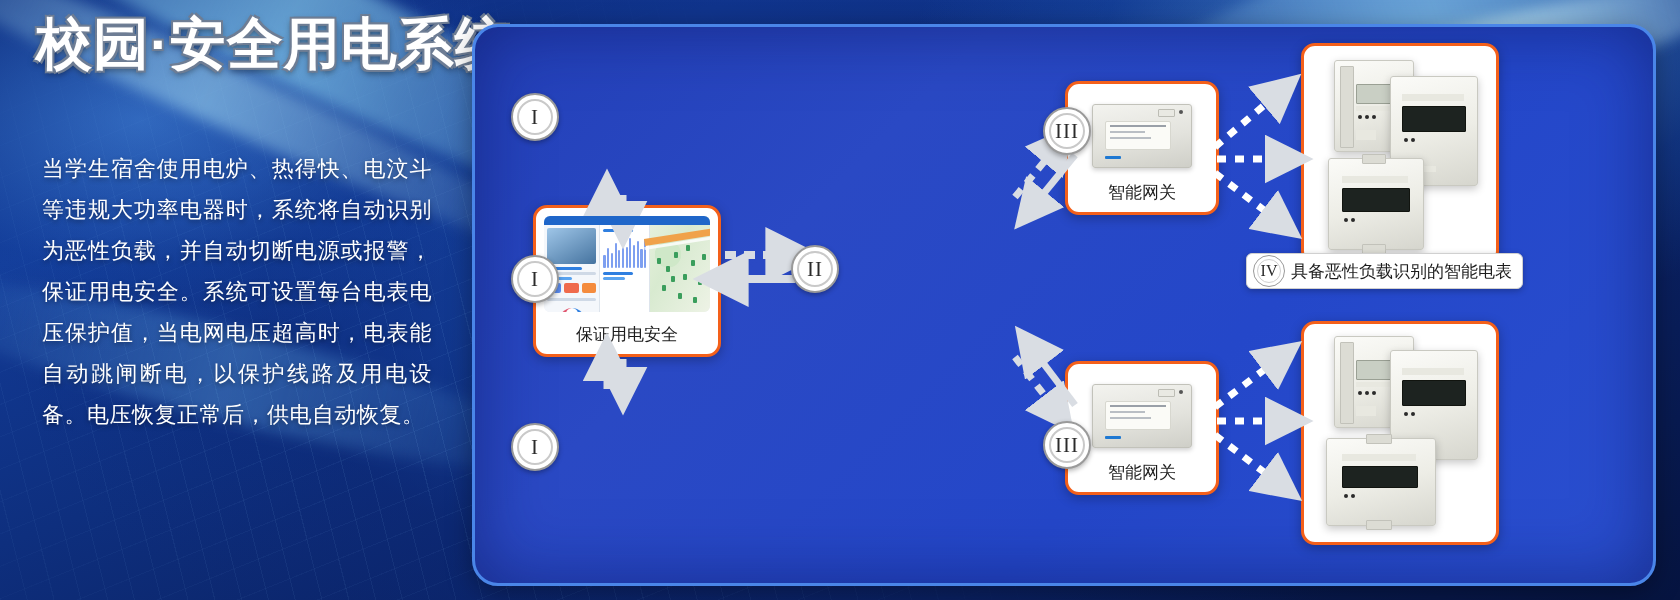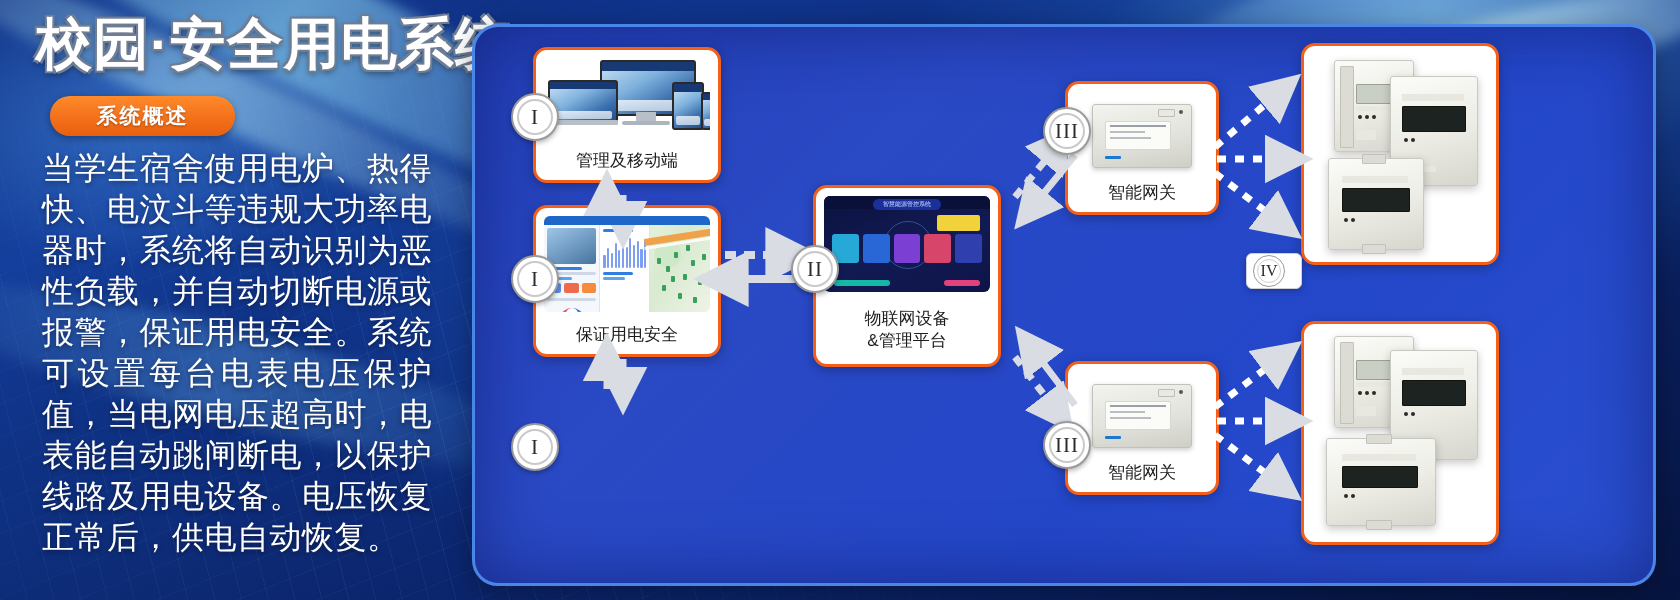--- a/index.html
+++ b/index.html
@@ -44,21 +44,21 @@
      font-family:"Liberation Sans","DejaVu Sans",sans-serif;
      text-shadow:
        -2px -2px 0 #6e7d94, 2px -2px 0 #6e7d94, -2px 2px 0 #6e7d94, 2px 2px 0 #6e7d94,
        0 3px 7px rgba(0,0,0,.55);}
   #badge{position:absolute;left:50px;top:96px;width:185px;height:40px;border-radius:21px;
      background:linear-gradient(180deg,#ff8a2b 0%,#f4701a 55%,#e8600f 100%);
      box-shadow:0 2px 7px rgba(0,0,0,.35);
      display:flex;align-items:center;justify-content:center;}
   #badge span{color:#fff;font-size:21px;font-weight:bold;letter-spacing:2px;
      text-shadow:0 1px 2px rgba(0,0,0,.35);}
-  #para{position:absolute;left:42px;top:148px;width:390px;color:#fff;font-size:32px;
+  #para{position:absolute;left:42px;top:148px;width:390px;color:#fff;font-size:22px;
      line-height:41px;letter-spacing:.5px;text-align:justify;
      font-family:Liberation Serif, serif;
      text-shadow:0 2px 5px rgba(0,0,0,.45);}
 
   
   #diagram{position:absolute;left:472px;top:24px;width:1178px;height:556px;
      border-radius:26px;border:3px solid #4a86e8;
      background:linear-gradient(135deg,#2340b8 0%,#2a49c4 30%,#2447c9 62%,#2a4fd0 100%);
      box-shadow:inset 0 0 70px rgba(10,20,90,.55), 0 6px 26px rgba(0,0,0,.35);
      overflow:hidden;}
@@ -185,23 +185,20 @@
 <div id="bgstreak">
   <i class="s1"></i>
   <i class="s2"></i>
   <i class="s3"></i>
   <i class="s4"></i>
   <i class="s5"></i>
 </div>
 
 <div id="left">
   <div id="title">校园·安全用电系统</div>
-  <div id="badge">
-    <span>系统概述</span>
-  </div>
   <div id="para">当学生宿舍使用电炉、热得快、电汶斗等违规大功率电器时，系统将自动识别为恶性负载，并自动切断电源或报警，保证用电安全。系统可设置每台电表电压保护值，当电网电压超高时，电表能自动跳闸断电，以保护线路及用电设备。电压恢复正常后，供电自动恢复。</div>
 </div>
 
 <div id="diagram">
 
   <svg class="wires" viewBox="0 0 1178 556">
     <defs>
       <marker id="ah" markerWidth="7" markerHeight="7" refX="3.2" refY="3.5" orient="auto">
         <path d="M0,0 L7,3.5 L0,7 z" fill="#d9dde3"></path>
       </marker>
@@ -238,44 +235,20 @@
       <path d="M740,146 L806,196" stroke="#ffffff" stroke-width="7" stroke-dasharray="9 9" marker-end="url(#ah)"></path>
     </g>
 
     <g>
       <path d="M740,380 L806,330" stroke="#ffffff" stroke-width="7" stroke-dasharray="9 9" marker-end="url(#ah)"></path>
       <path d="M742,394 L812,394" stroke="#ffffff" stroke-width="7" stroke-dasharray="9 9" marker-end="url(#ah)"></path>
       <path d="M740,408 L806,458" stroke="#ffffff" stroke-width="7" stroke-dasharray="9 9" marker-end="url(#ah)"></path>
     </g>
   </svg>
 
-  <div class="node" style="left:58px;top:20px;width:182px;height:130px;">
-    <div class="thumb" style="height:82px;">
-      <div class="scr" style="left:56px;top:2px;width:92px;height:52px;">
-        <div class="bar"></div>
-          <div class="pic"></div>
-      </div>
-      <div style="position:absolute;left:92px;top:54px;width:20px;height:10px;background:#b9bfc7;"></div>
-      <div style="position:absolute;left:78px;top:63px;width:48px;height:4px;background:#aeb4bd;border-radius:2px;"></div>
-      <div class="scr" style="left:4px;top:22px;width:66px;height:40px;">
-        <div class="bar"></div>
-          <div class="pic"></div>
-      </div>
-      <div style="position:absolute;left:0px;top:62px;width:74px;height:5px;background:#b9bfc7;border-radius:1px;"></div>
-      <div class="scr" style="left:128px;top:24px;width:28px;height:44px;">
-        <div class="bar"></div>
-          <div class="pic"></div>
-      </div>
-      <div class="scr" style="left:157px;top:34px;width:17px;height:34px;">
-        <div class="bar"></div>
-          <div class="pic"></div>
-      </div>
-    </div>
-    <div class="cap">管理及移动端</div>
-  </div>
   <div class="rn" style="left:36px;top:66px;">
     <span>I</span>
   </div>
 
   <div class="node" style="left:58px;top:178px;width:182px;height:146px;">
     <div class="thumb" style="height:96px;">
       <div class="dash">
         <div class="topbar"></div>
         <div class="l">
           <div class="photo" style="margin-top:9px;"></div>
@@ -330,44 +303,20 @@
     <div class="cap">保证用电安全</div>
   </div>
   <div class="rn" style="left:36px;top:228px;">
     <span>I</span>
   </div>
 
   <div class="rn" style="left:36px;top:396px;">
     <span>I</span>
   </div>
 
-  <div class="node" style="left:338px;top:158px;width:182px;height:176px;">
-    <div class="thumb" style="height:96px;">
-      <div class="iot">
-        <div class="hd">
-            <b>智慧能源管控系统</b>
-          </div>
-        <div class="globe"></div>
-        <div class="ylw"></div>
-        <div class="tiles">
-            <i></i>
-            <i></i>
-            <i></i>
-            <i></i>
-            <i></i>
-          </div>
-        <div class="ftl"></div>
-          <div class="ftr"></div>
-      </div>
-    </div>
-    <div class="cap two" style="bottom:12px;">
-      <div>物联网设备</div>
-      <div>&amp;管理平台</div>
-    </div>
-  </div>
   <div class="rn" style="left:316px;top:218px;">
     <span>II</span>
   </div>
 
   <div class="node" style="left:590px;top:54px;width:148px;height:128px;">
     <div class="thumb" style="height:88px;">
       <div class="gw">
           <div class="body">
         <div class="usb"></div>
             <div class="dot"></div>
@@ -478,15 +427,16 @@
         </div>
       <div class="clip" style="left:40px;top:-4px;width:24px;height:8px;"></div>
       <div class="clip" style="left:40px;bottom:-4px;width:24px;height:8px;"></div>
     </div>
   </div>
 
   <div id="ivpill">
     <span class="mini">
       <b>IV</b>
     </span>
+    <span class="txt">具备恶性负载识别的智能电表</span>
   </div>
 
 </div>
 
 </body></html>

